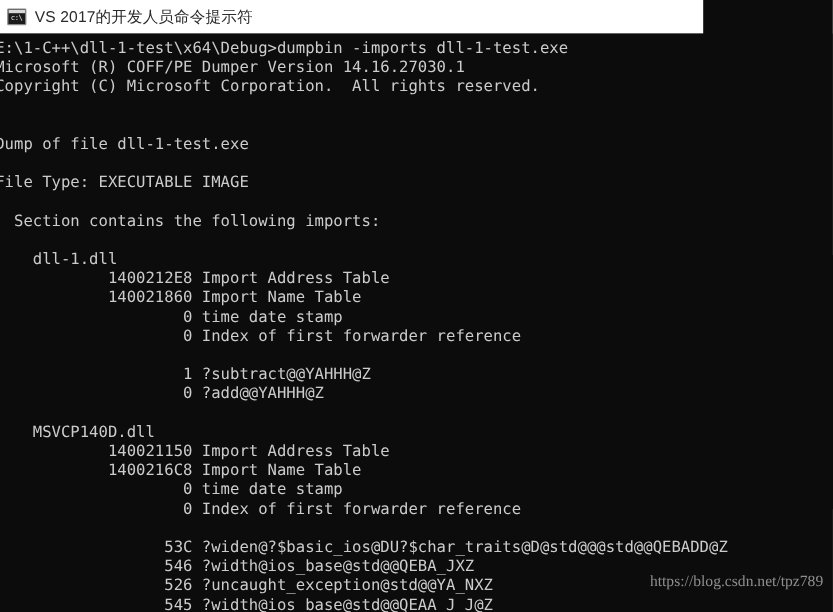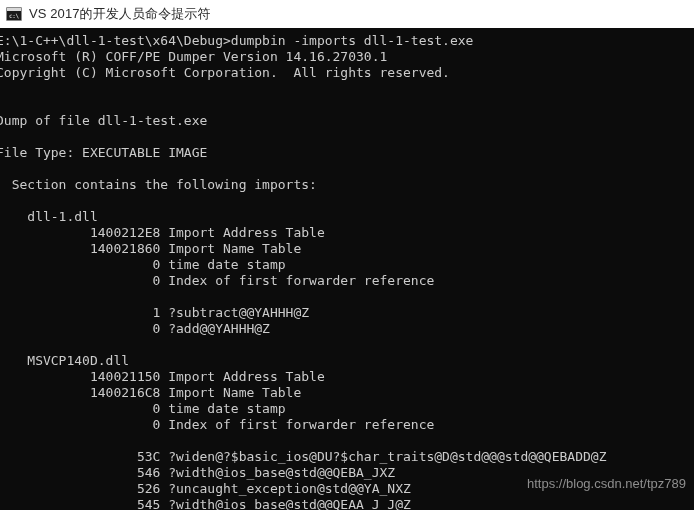--- a/index.html
+++ b/index.html
@@ -21,21 +21,21 @@
     width: 694px;
     height: 510px;
     background: #0c0c0c;
     overflow: hidden;
   }
 
   
   #titlebar {
     position: absolute;
     left: 0; top: 0;
-    width: 694px;
+    width: 586px;
     height: 28px;
     background: #ffffff;
     display: flex;
     align-items: center;
     padding-left: 6px;
   }
   #window-icon {
     position: relative;
     width: 16px;
     height: 14px;
@@ -96,21 +96,21 @@
     white-space: pre;
     letter-spacing: 0px;
     -webkit-font-smoothing: none;
   }
 
   
   #watermark {
     position: absolute;
     right: 8px;
     bottom: 18px;
-    font-family: Liberation Sans, sans-serif;
+    font-family: Liberation Serif, serif;
     font-size: 13px;
     line-height: 16px;
     color: #8e8e8e;
     white-space: nowrap;
     pointer-events: none;
     user-select: none;
   }
 </style>
 </head>
 <body>

